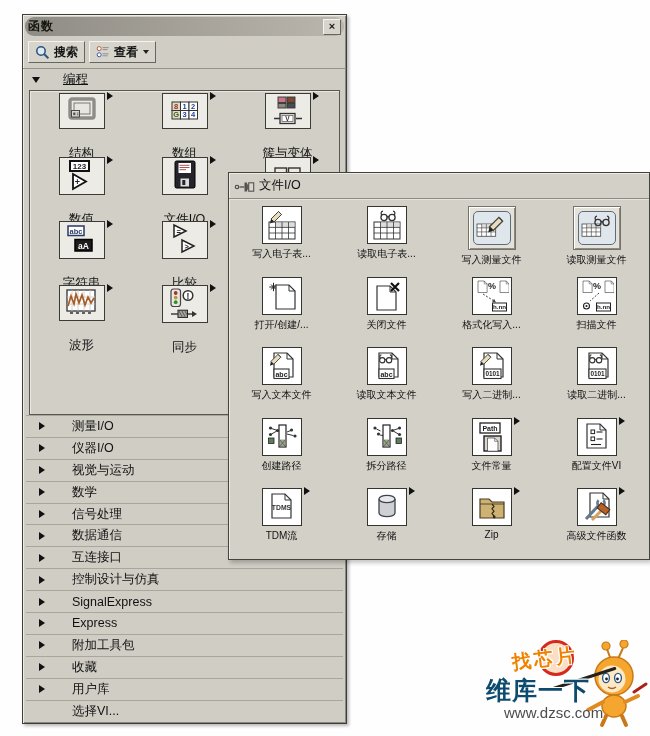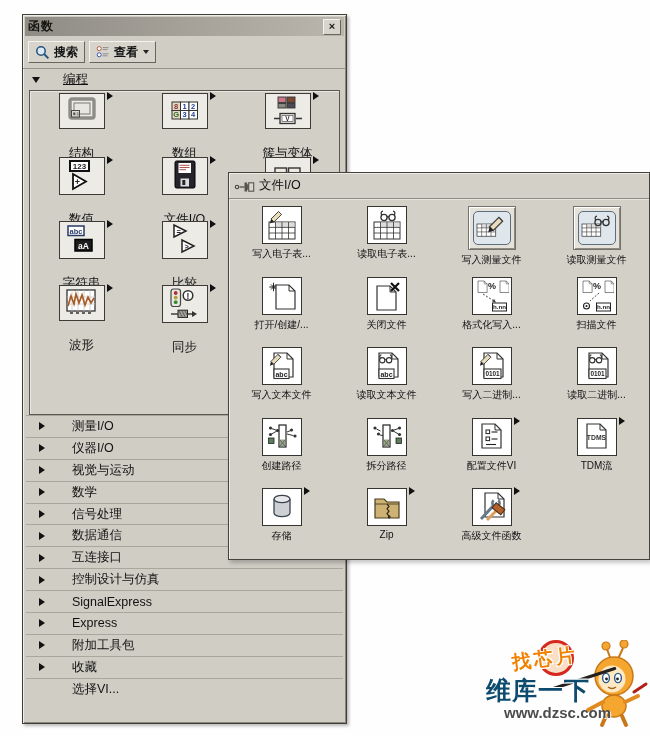--- a/index.html
+++ b/index.html
@@ -5,21 +5,21 @@
   html,body{margin:0;padding:0;}
   body{width:650px;height:736px;position:relative;overflow:hidden;background:#fefefe;
        font-family:"Liberation Sans",sans-serif;color:#111;}
   svg text{font-family:"Liberation Sans",sans-serif;}
 
   
   .win{position:absolute;left:22px;top:14px;width:323px;height:708px;background:#d0cdc5;
        border:1px solid #403e39;
        box-shadow:inset 1px 1px 0 #efede8, inset -1px -1px 0 #8a877f, 2px 2px 3px rgba(0,0,0,.28);}
   .titlebar{height:19px;margin:2px 2px 0 2px;background:linear-gradient(90deg,#8f8c85,#bab6ad);
-       display:flex;align-items:center;padding:0 3px;}
+       display:flex;align-items:center;padding:0 3px;border-radius:9px;}
   .title{flex:1;font-size:12px;font-weight:bold;color:#14140e;letter-spacing:1px;}
   .xbtn{width:16px;height:14px;background:#d7d4cc;border:1px solid;cursor:default;
        border-color:#f5f3ef #67655e #67655e #f5f3ef;font-size:11px;line-height:12px;
        text-align:center;font-weight:bold;color:#1a1a1a;}
   .toolbar{height:28px;display:flex;align-items:center;gap:4px;padding:2px 3px 2px 5px;
        border-bottom:1px solid #97948c;}
   .tbtn{display:flex;align-items:center;gap:4px;height:22px;box-sizing:border-box;
        padding:2px 6px;background:#d7d4cc;border:1px solid;font-size:12px;
        border-color:#f5f3ef #67655e #67655e #f5f3ef;font-weight:bold;}
   .caret{width:0;height:0;border-left:3.5px solid transparent;border-right:3.5px solid transparent;
@@ -65,21 +65,21 @@
   
   .wm{position:absolute;left:486px;top:638px;width:164px;height:96px;z-index:20;}
   .wm-tag{position:absolute;left:26px;top:8px;font-size:19px;font-weight:bold;color:#f08200;
        transform:rotate(-7deg);letter-spacing:3px;white-space:nowrap;
        text-shadow:-1px -1px 0 #fff,1px -1px 0 #fff,-1px 1px 0 #fff,1px 1px 0 #fff;}
   .wm-ring{position:absolute;left:52px;top:2px;width:30px;height:30px;border:3px solid #d7281e;
        border-radius:50%;background:rgba(240,130,30,.25);}
   .wm-brand{position:absolute;left:0px;top:36px;font-size:25px;font-weight:bold;color:#0c4a6e;
        letter-spacing:1px;white-space:nowrap;
        text-shadow:-1px -1px 0 #fff,1px -1px 0 #fff,-1px 1px 0 #fff,1px 1px 0 #fff;}
-  .wm-url{position:absolute;left:18px;top:66px;font-size:15px;font-weight:bold;color:#4c4c4c;
+  .wm-url{position:absolute;left:18px;top:66px;font-size:15px;font-weight:normal;color:#4c4c4c;
        white-space:nowrap;text-shadow:1px 1px 0 #fff;}
   .wm-pen{position:absolute;left:58px;top:40px;width:74px;height:3px;background:#23201d;
        transform:rotate(-18deg);border-radius:2px;}
 </style>
 </head>
 <body>
 
 <svg width="0" height="0" style="position:absolute" aria-hidden="true">
   <defs>
     <g id="g-pencil">
@@ -374,20 +374,24 @@
       </div>
     <div class="catrow">
         <span class="tri-r"></span>
         <span>附加工具包</span>
       </div>
     <div class="catrow">
         <span class="tri-r"></span>
         <span>收藏</span>
       </div>
     <div class="catrow">
+        <span class="tri-r"></span>
+        <span>用户库</span>
+      </div>
+    <div class="catrow">
         <span class="sp"></span>
         <span>选择VI...</span>
       </div>
   </div>
 </div>
 
 <div class="popup">
   <div class="phead">
     <svg width="22" height="14" viewBox="0 0 22 14">
       <circle cx="3" cy="8" r="1.7" fill="none" stroke="#444" stroke-width="1.1"></circle>
@@ -563,20 +567,32 @@
           <circle cx="5" cy="8" r="1.6" fill="#333"></circle>
           <circle cx="8.5" cy="14" r="1.6" fill="#333"></circle>
           <path d="M6.5,9 l4,2 M10,15 l3,0.6" stroke="#333" stroke-width="1"></path>
           <use href="#g-bar" x="13" y="5"></use>
           <use href="#g-dots" transform="translate(32,6) scale(-1,1)"></use>
         </svg>
       </div>
       <div class="plabel">拆分路径</div>
     </div>
 
+    <div class="pitem">
+      <div class="ptile">
+        <svg width="34" height="34" viewBox="0 0 34 34">
+          <rect x="5" y="3" width="20" height="10" fill="#fff" stroke="#222" stroke-width="1.3"></rect>
+          <text x="15" y="11" font-size="7" font-weight="bold" fill="#222" text-anchor="middle">Path</text>
+          <rect x="9" y="16" width="17" height="15" fill="#d9d6ce" stroke="#222" stroke-width="1.4"></rect>
+          <use href="#g-page" transform="translate(12.5,18) scale(0.55)"></use>
+        </svg>
+        <span class="sub"></span>
+      </div>
+      <div class="plabel">文件常量</div>
+    </div>
 
     <div class="pitem">
       <div class="ptile">
         <svg width="34" height="34" viewBox="0 0 34 34">
           <use href="#g-page" x="7" y="4"></use>
           <rect x="11" y="10" width="3.6" height="3.6" fill="none" stroke="#222" stroke-width="1"></rect>
           <path d="M16.5,12 h6" stroke="#222" stroke-width="1.1"></path>
           <rect x="11" y="17" width="3.6" height="3.6" fill="none" stroke="#222" stroke-width="1"></rect>
           <path d="M16.5,19 h6" stroke="#222" stroke-width="1.1"></path>
           <path d="M11,24.5 h10" stroke="#222" stroke-width="1.1"></path>

